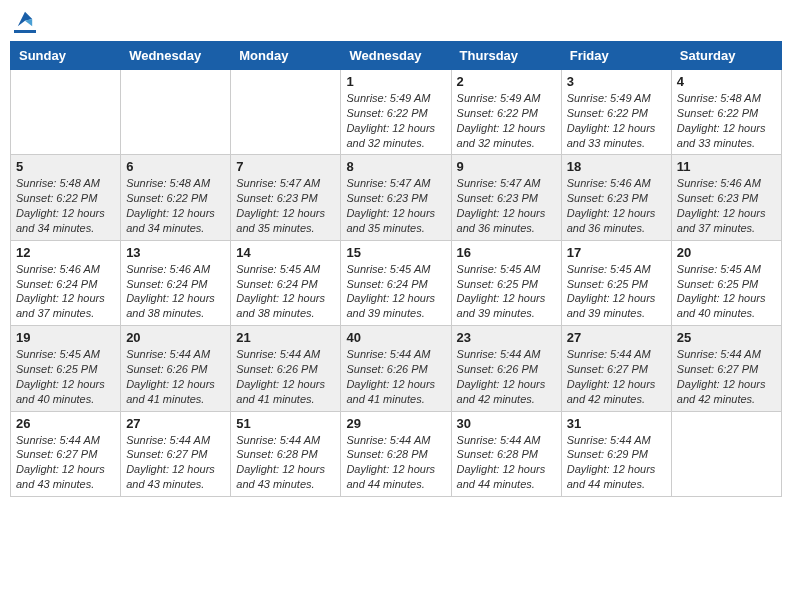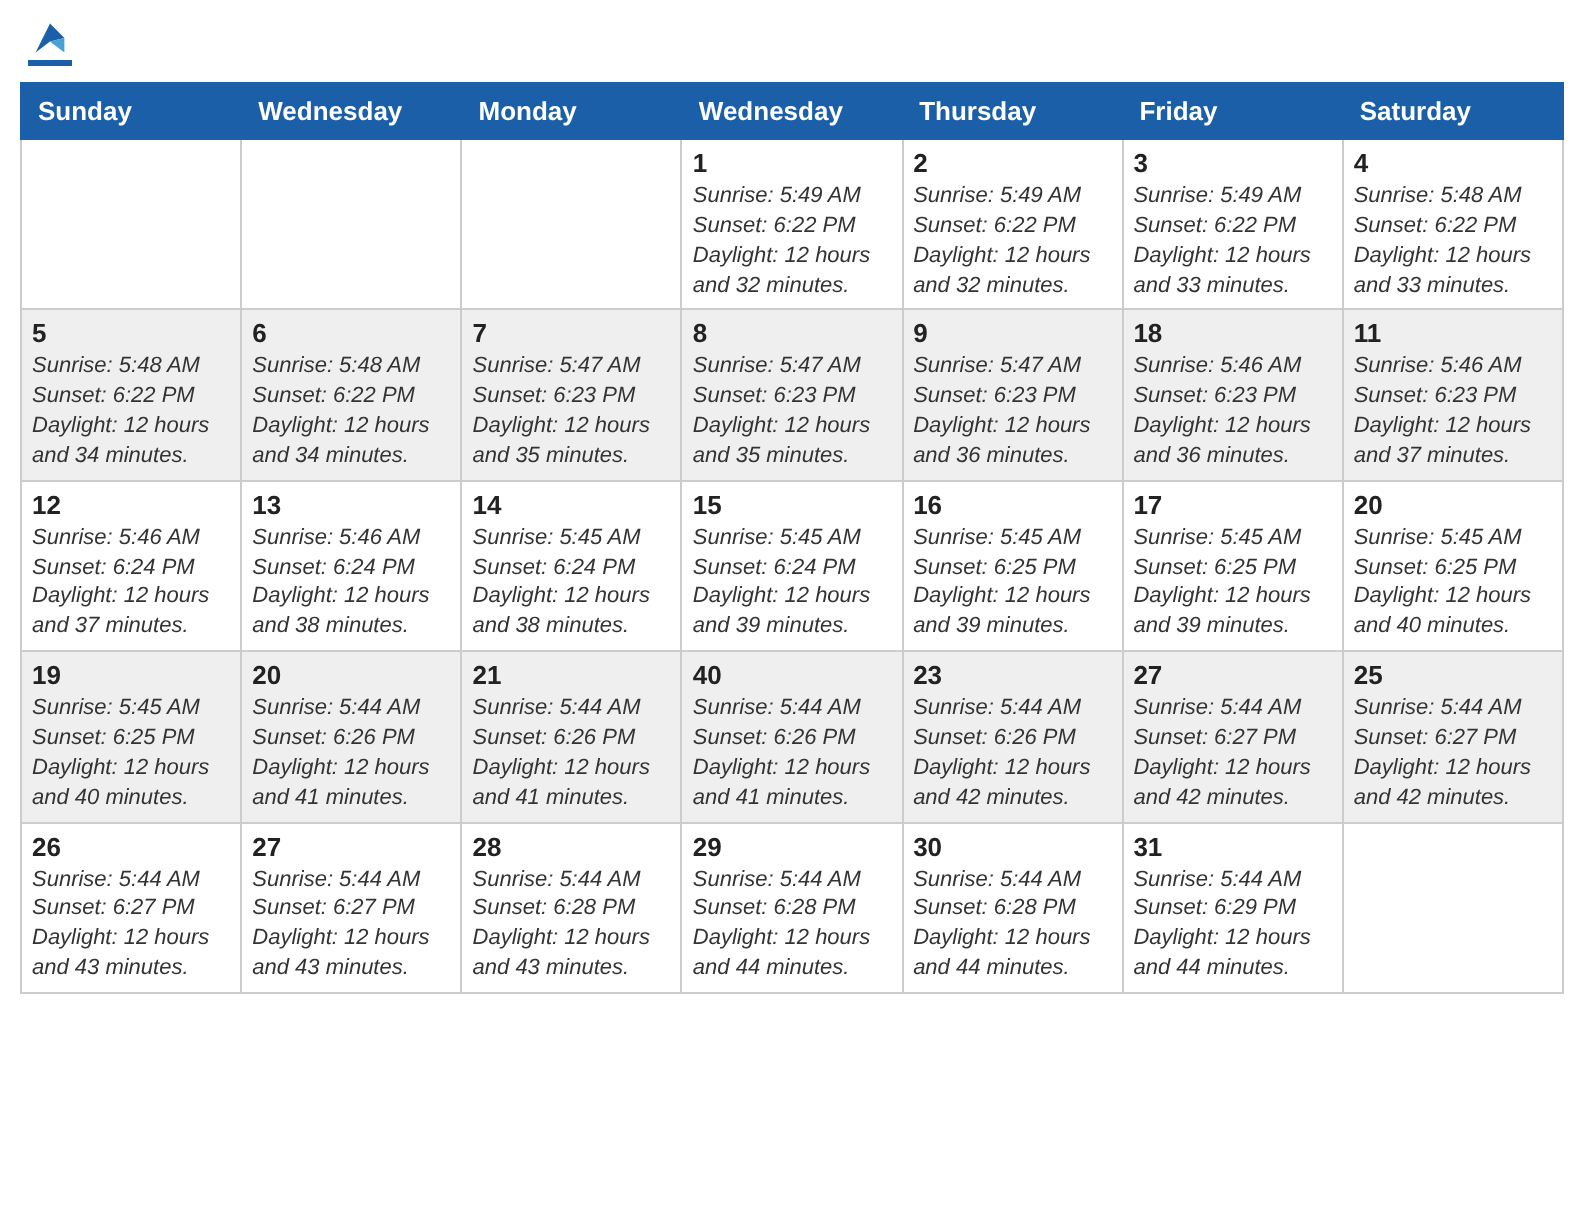--- a/index.html
+++ b/index.html
@@ -334,21 +334,21 @@
 and 43 minutes.</div>
         </td>
         <td>
           <div class="day-number">27</div>
           <div class="day-info">Sunrise: 5:44 AM
 Sunset: 6:27 PM
 Daylight: 12 hours
 and 43 minutes.</div>
         </td>
         <td>
-          <div class="day-number">28</div>
+          <div class="day-number">51</div>
           <div class="day-info">Sunrise: 5:44 AM
 Sunset: 6:28 PM
 Daylight: 12 hours
 and 43 minutes.</div>
         </td>
         <td>
           <div class="day-number">29</div>
           <div class="day-info">Sunrise: 5:44 AM
 Sunset: 6:28 PM
 Daylight: 12 hours

